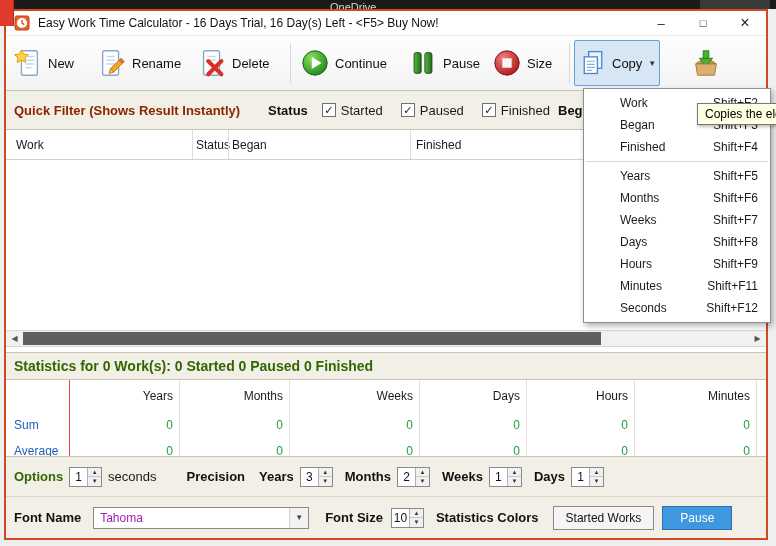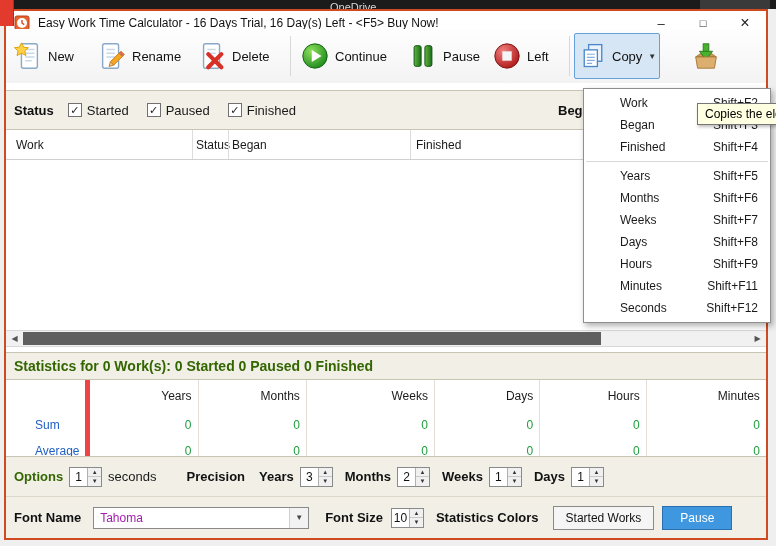--- a/index.html
+++ b/index.html
@@ -16,21 +16,21 @@
   .app-window{position:absolute;left:4px;top:9px;width:764px;height:531px;background:#fff;border:2px solid #cf4a21;box-sizing:border-box;}
 
   .titlebar{position:absolute;left:0;top:0;width:760px;height:25px;background:#fff;display:flex;align-items:center;border-bottom:1px solid #ececec;box-sizing:border-box;}
   .app-icon{margin-left:8px;width:16px;height:16px;flex:0 0 auto;}
   .win-title{margin-left:8px;font-size:12px;color:#111;white-space:nowrap;}
   .caption{margin-left:auto;display:flex;height:100%;}
   .cap-btn{width:42px;height:100%;display:flex;align-items:center;justify-content:center;font-size:13px;color:#222;cursor:default;}
   .cap-btn.max{font-size:11px;}
   .cap-btn.close{font-size:16px;}
 
-  .toolbar{position:absolute;left:0;top:18px;width:760px;height:54px;background:linear-gradient(#fefefe,#f3f3f3);display:flex;align-items:center;padding-left:2px;box-sizing:border-box;}
+  .toolbar{position:absolute;left:0;top:25px;width:760px;height:54px;background:linear-gradient(#fefefe,#f3f3f3);display:flex;align-items:center;padding-left:2px;box-sizing:border-box;}
   .tbtn{display:flex;align-items:center;gap:5px;height:46px;padding:0 4px;box-sizing:border-box;font-size:13px;color:#111;border:1px solid transparent;}
   .tbtn .ticon{display:inline-flex;flex:0 0 auto;}
   .tbtn.active{background:#d6e6f5;border:1px solid #66a0d8;border-radius:2px;}
   .tsep{width:1px;height:40px;background:#d8d8d8;margin:0 4px;flex:0 0 auto;}
   .dd-arrow{font-size:8px;color:#333;margin-left:1px;}
 
   
   .quick-filter{position:absolute;left:0;top:79px;width:760px;height:40px;background:#f2efe7;border-top:1px solid #c9c3b3;border-bottom:1px solid #c9c3b3;box-sizing:border-box;display:flex;align-items:center;padding-left:8px;}
   .qf-title{font-weight:bold;font-size:13px;color:#8b2500;margin-right:28px;white-space:nowrap;}
   .qf-status{font-weight:bold;font-size:13px;color:#111;margin-right:14px;}
@@ -53,21 +53,21 @@
   .hs-arrow.left{left:0;}
   .hs-arrow.right{right:0;}
   .hs-thumb{position:absolute;left:17px;top:1px;width:578px;height:13px;background:#5f5f5f;}
 
   
   .stats-bar{position:absolute;left:0;top:341px;width:760px;height:28px;background:#f2efe7;border-top:1px solid #c9c3b3;border-bottom:1px solid #c9c3b3;box-sizing:border-box;display:flex;align-items:center;padding-left:8px;}
   .stats-title{font-weight:bold;font-size:14px;color:#336600;white-space:nowrap;}
   .stats-table{position:absolute;left:0;top:369px;width:760px;height:76px;background:#fff;overflow:hidden;}
   .st-row{display:flex;width:820px;}
   .st-cell{box-sizing:border-box;border-right:1px solid #e3dfd4;text-align:right;padding-right:6px;font-size:12px;color:#1a1a1a;white-space:nowrap;overflow:hidden;}
-  .st-label{box-sizing:border-box;border-right:5px solid #ef4444;text-align:left;padding-left:8px;font-size:12px;white-space:nowrap;margin-left:21px;}
+  .st-label{box-sizing:border-box;border-right:1px solid #ef4444;text-align:left;padding-left:8px;font-size:12px;white-space:nowrap;}
   .st-header .st-cell{height:32px;line-height:32px;}
   .st-header .st-label{height:32px;line-height:32px;}
   .st-data .st-cell{height:26px;line-height:26px;color:#1f9e3e;}
   .st-data .st-label{height:26px;line-height:26px;color:#1f5fbf;}
 
   
   .bottom-panel{position:absolute;left:0;top:445px;width:760px;height:82px;background:#f2efe7;border-top:1px solid #c9c3b3;box-sizing:border-box;}
   .options-row{height:40px;display:flex;align-items:center;padding-left:8px;white-space:nowrap;overflow:hidden;border-bottom:1px solid #dcd7c8;box-sizing:border-box;font-size:13px;color:#1a1a1a;}
   .font-row{height:41px;display:flex;align-items:center;padding-left:8px;white-space:nowrap;overflow:hidden;font-size:13px;color:#1a1a1a;}
   .lbl-green{font-weight:bold;color:#336600;}
@@ -203,21 +203,21 @@
             <defs>
                 <radialGradient id="gSt" cx="35%" cy="30%" r="75%">
                   <stop offset="0%" stop-color="#f08080"></stop>
                   <stop offset="100%" stop-color="#b01818"></stop>
                 </radialGradient>
               </defs>
             <circle cx="16" cy="16" r="13" fill="url(#gSt)" stroke="#7a1010"></circle>
             <rect x="11" y="11" width="10" height="10" fill="#f5f5f5"></rect>
           </svg>
         </span>
-        <span>Left</span>
+        <span>Size</span>
       </span>
       <span class="tsep"></span>
       <span class="tbtn active" style="width:86px;">
         <span class="ticon">
           <svg width="28" height="28" viewBox="0 0 32 32">
             <rect x="11" y="3" width="15" height="19" fill="#eaf2fb" stroke="#4a86c8" stroke-width="1.5"></rect>
             <rect x="6" y="9" width="15" height="19" fill="#fff" stroke="#4a86c8" stroke-width="1.5"></rect>
             <path d="M9 14h9M9 17.5h9M9 21h9M9 24.5h6" stroke="#84aede" stroke-width="1.3"></path>
           </svg>
         </span>
@@ -230,20 +230,21 @@
             <polygon points="5,17 10,13.5 22,13.5 27,17" fill="#c89858" stroke="#a87838"></polygon>
             <rect x="13" y="3" width="6" height="9" fill="#49b030" stroke="#2a7d1a"></rect>
             <polygon points="9,11 23,11 16,20" fill="#49b030" stroke="#2a7d1a"></polygon>
             <polygon points="5,17 27,17 25,29 7,29" fill="#dcaf6e" stroke="#a87838"></polygon>
           </svg>
         </span>
       </span>
     </div>
 
     <div class="quick-filter">
+      <span class="qf-title">Quick Filter (Shows Result Instantly)</span>
       <span class="qf-status">Status</span>
       <span class="cb-item">
         <span class="cb-box">
             <span class="cb-check">✓</span>
           </span>
         <span class="cb-label">Started</span>
       </span>
       <span class="cb-item">
         <span class="cb-box">
             <span class="cb-check">✓</span>

